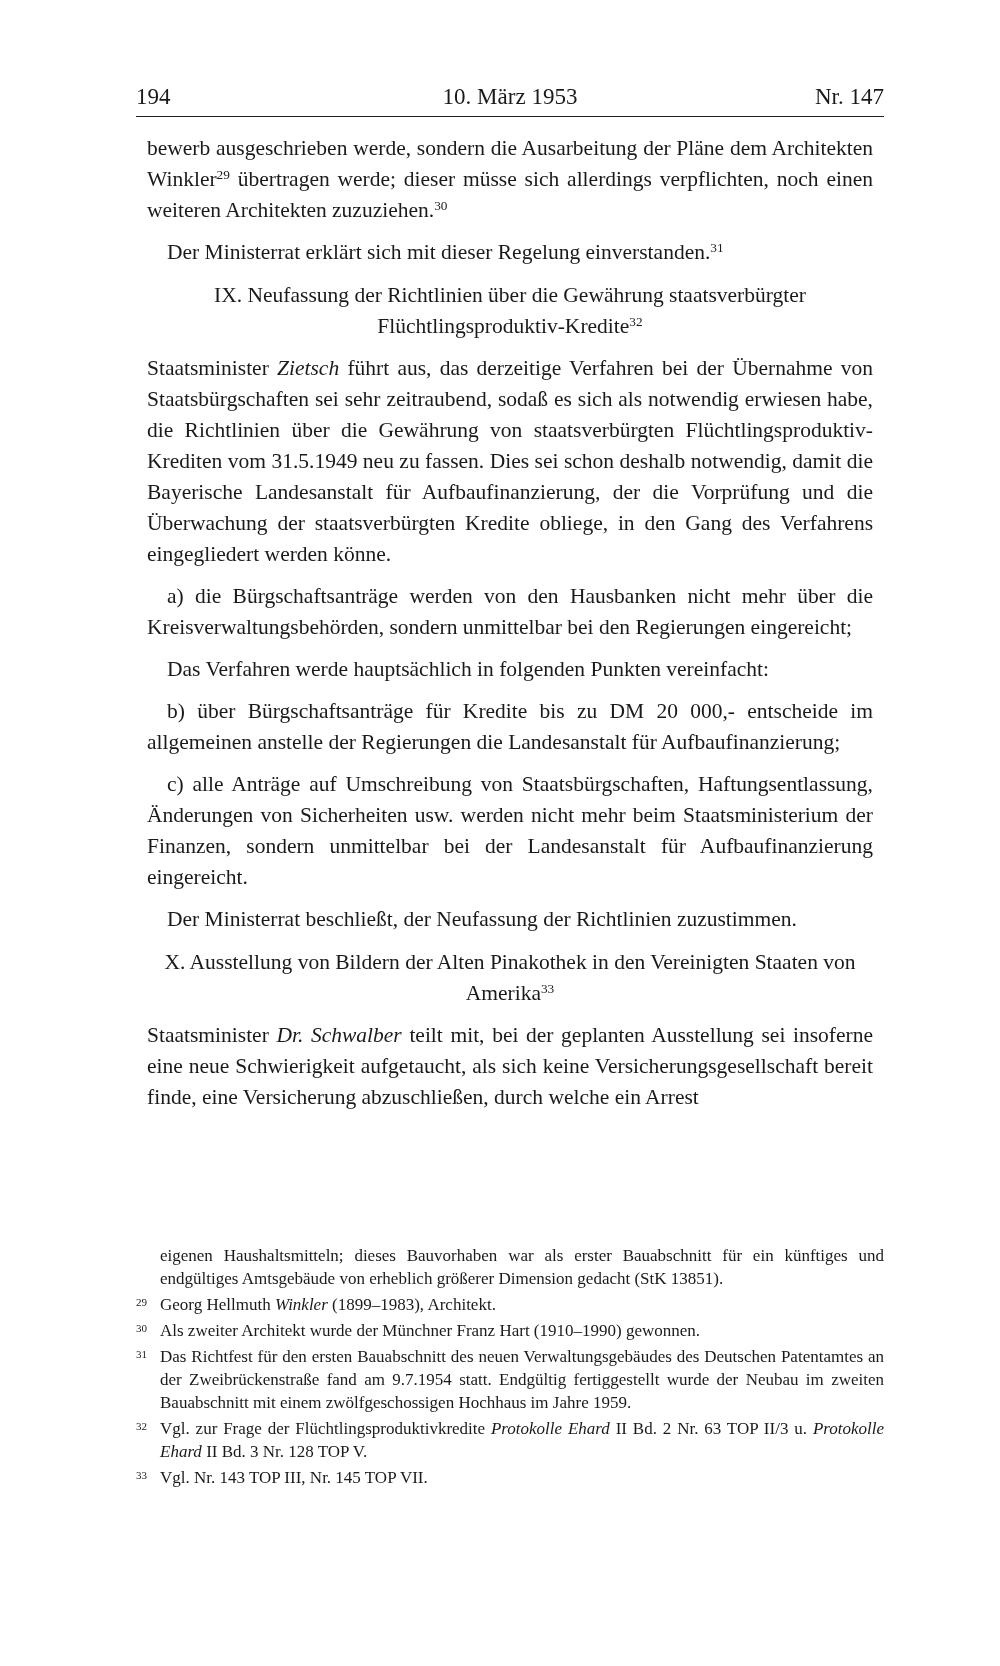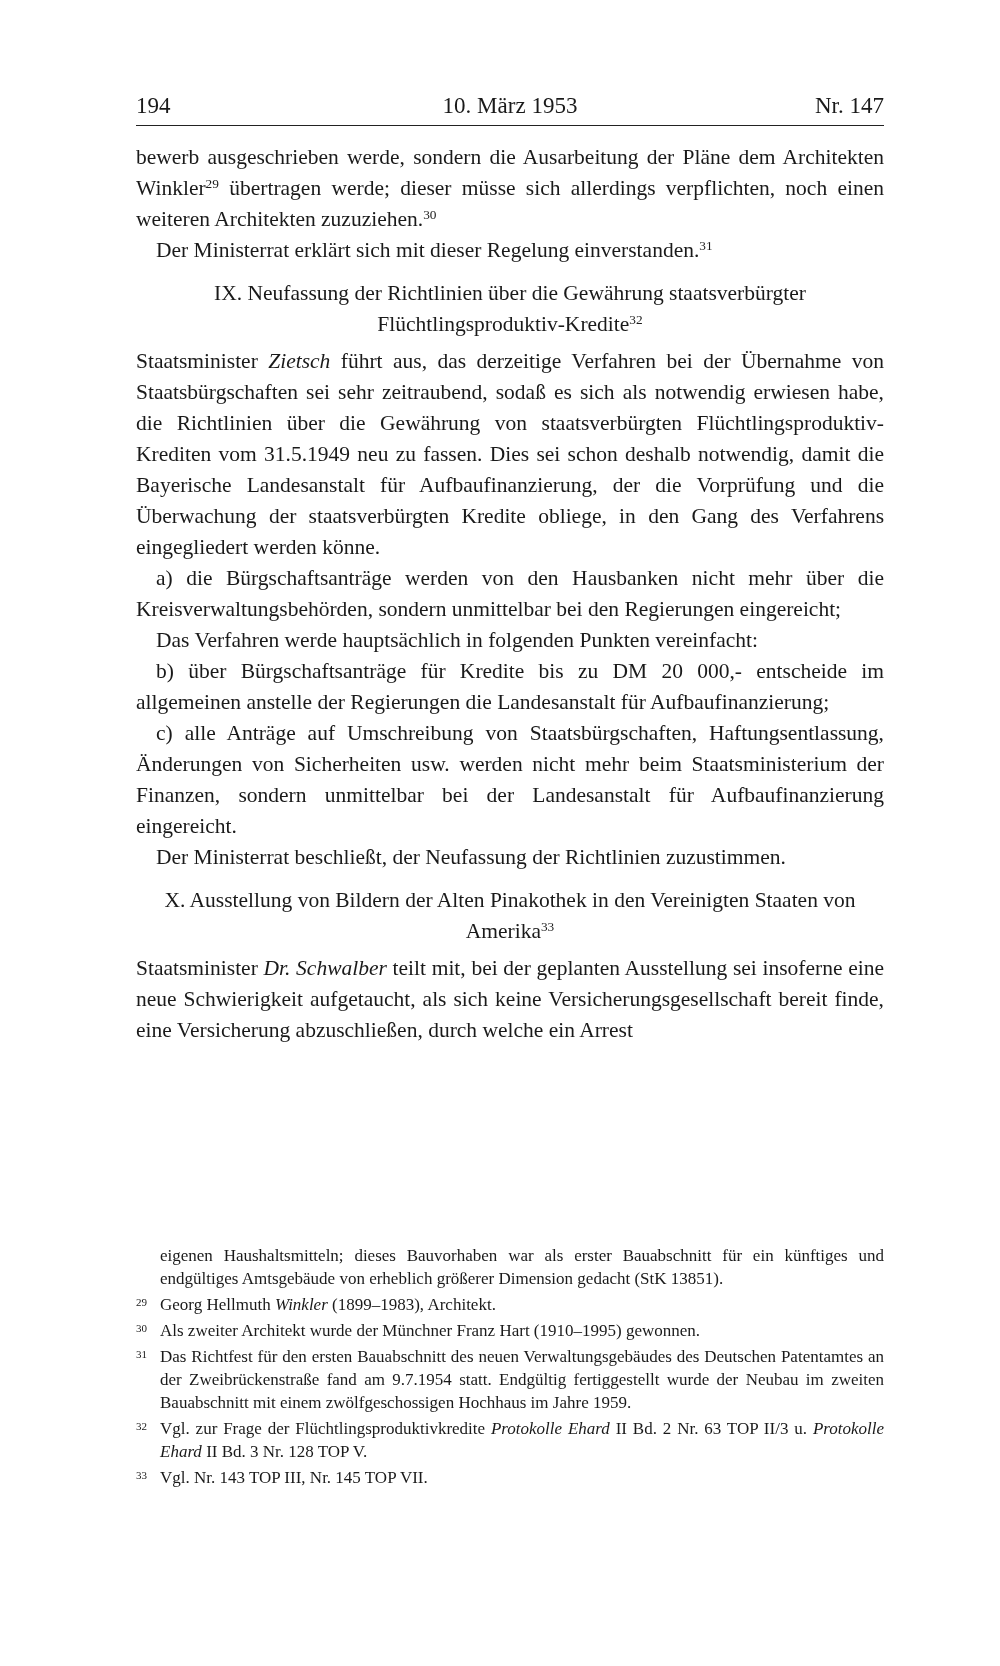--- a/index.html
+++ b/index.html
@@ -1,24 +1,24 @@
 <!DOCTYPE html>
 <html><head>
 <meta charset="utf-8">
 <style>
   html, body { margin: 0; padding: 0; background: #ffffff; }
   body { width: 1000px; height: 1666px; position: relative; overflow: hidden;
          font-family: "Liberation Serif", "DejaVu Serif", serif; color: #1a1a1a; }
-  .page { position: absolute; left: 136px; top: 91px; width: 748px; }
+  .page { position: absolute; left: 136px; top: 82px; width: 748px; }
   .header { position: relative; height: 34px; border-bottom: 1.5px solid #222; font-size: 23px; }
   .header .left { position: absolute; left: 0; top: 2px; }
   .header .center { position: absolute; left: 0; right: 0; top: 2px; text-align: center; }
   .header .right { position: absolute; right: 0; top: 2px; font-family: Liberation Serif, serif; }
   .body { margin-top: 16px; font-size: 21.5px; line-height: 31px; text-align: justify; }
-  .body p { margin: 0; }
+  .body p { margin: 11px; }
   .ind { text-indent: 20px; }
   .heading { margin: 12px 0 6px 0 !important; line-height: 31px; text-align: center; }
   sup, .sup { font-size: 0.62em; vertical-align: 0.55em; line-height: 0; }
   i { font-style: italic; }
   .footnotes { position: absolute; left: 136px; top: 1208px; width: 748px; font-size: 17px; line-height: 23px; text-align: justify; }
   .fn { position: relative; padding-left: 24px; margin: 0 0 3px 0; }
   .fn .num { position: absolute; left: 0; top: 0; font-size: 11px; line-height: 18px; }
   .fn.cont { margin-bottom: 3px; margin-top: 36px; }
 </style>
 </head>
@@ -46,17 +46,17 @@
 
     <p class="heading"><span>X. Ausstellung von Bildern der Alten Pinakothek in den Vereinigten Staaten von Amerika</span><sup>33</sup></p>
 
     <p><span>Staatsminister </span><i>Dr. Schwalber</i><span> teilt mit, bei der geplanten Ausstellung sei insoferne eine neue Schwierigkeit aufgetaucht, als sich keine Versicherungsgesellschaft bereit finde, eine Versicherung abzuschließen, durch welche ein Arrest</span></p>
   </div>
 </div>
 
 <div class="footnotes">
   <p class="fn cont">eigenen Haushaltsmitteln; dieses Bauvorhaben war als erster Bauabschnitt für ein künftiges und endgültiges Amtsgebäude von erheblich größerer Dimension gedacht (StK 13851).</p>
   <p class="fn"><span class="num">29</span><span>Georg Hellmuth </span><i>Winkler</i><span> (1899–1983), Architekt.</span></p>
-  <p class="fn"><span class="num">30</span><span>Als zweiter Architekt wurde der Münchner Franz Hart (1910–1995) gewonnen.</span></p>
+  <p class="fn"><span class="num">30</span><span>Als zweiter Architekt wurde der Münchner Franz Hart (1910–1990) gewonnen.</span></p>
   <p class="fn"><span class="num">31</span><span>Das Richtfest für den ersten Bauabschnitt des neuen Verwaltungsgebäudes des Deutschen Patentamtes an der Zweibrückenstraße fand am 9.7.1954 statt. Endgültig fertiggestellt wurde der Neubau im zweiten Bauabschnitt mit einem zwölfgeschossigen Hochhaus im Jahre 1959.</span></p>
   <p class="fn"><span class="num">32</span><span>Vgl. zur Frage der Flüchtlingsproduktivkredite </span><i>Protokolle Ehard</i><span> II Bd. 2 Nr. 63 TOP II/3 u. </span><i>Protokolle Ehard</i><span> II Bd. 3 Nr. 128 TOP V.</span></p>
   <p class="fn"><span class="num">33</span><span>Vgl. Nr. 143 TOP III, Nr. 145 TOP VII.</span></p>
 </div>
 
 </body></html>

